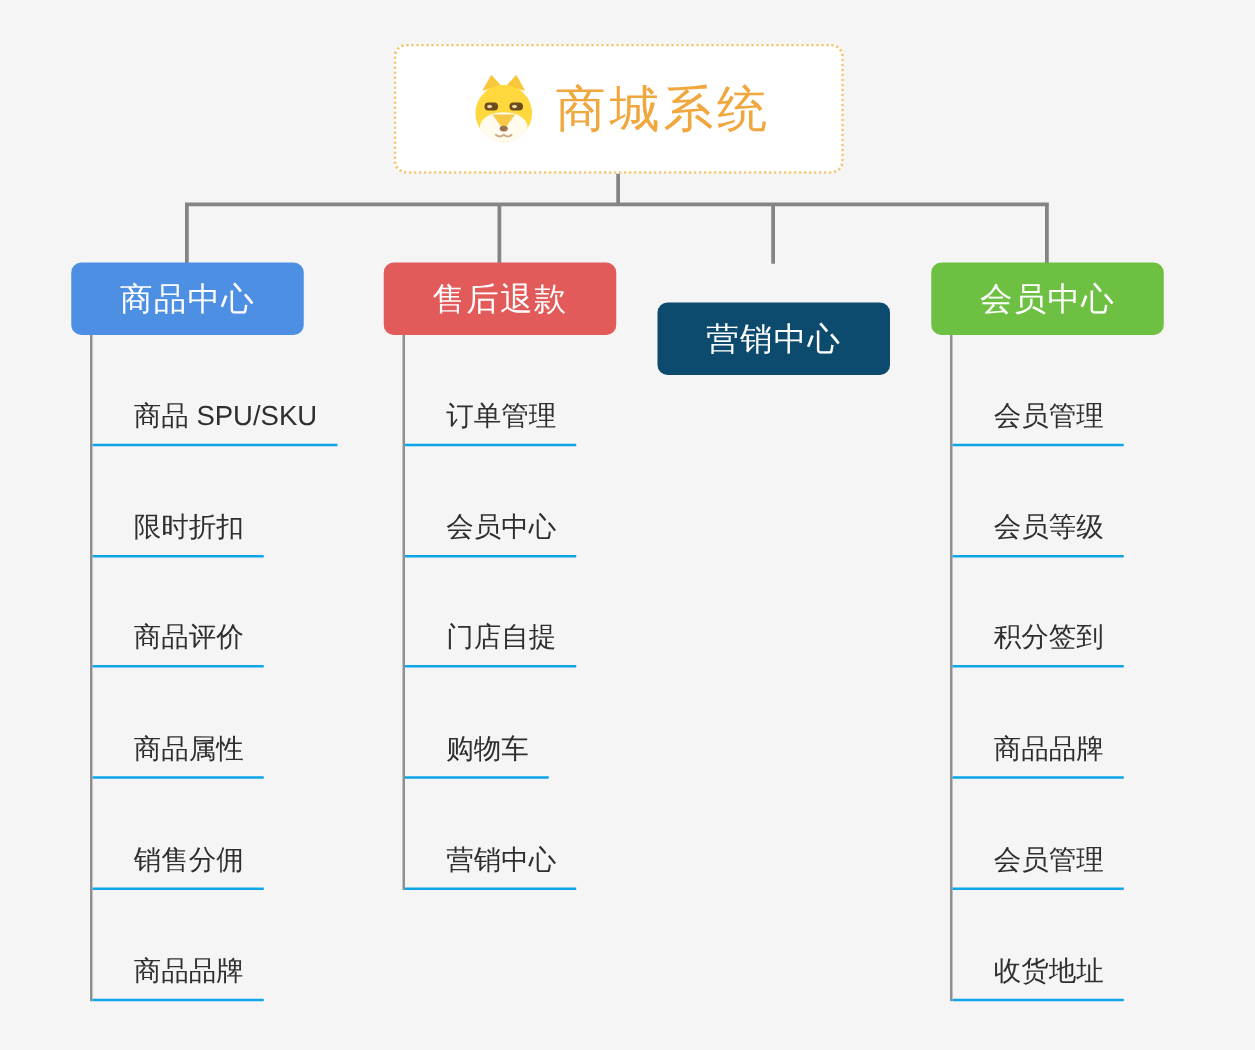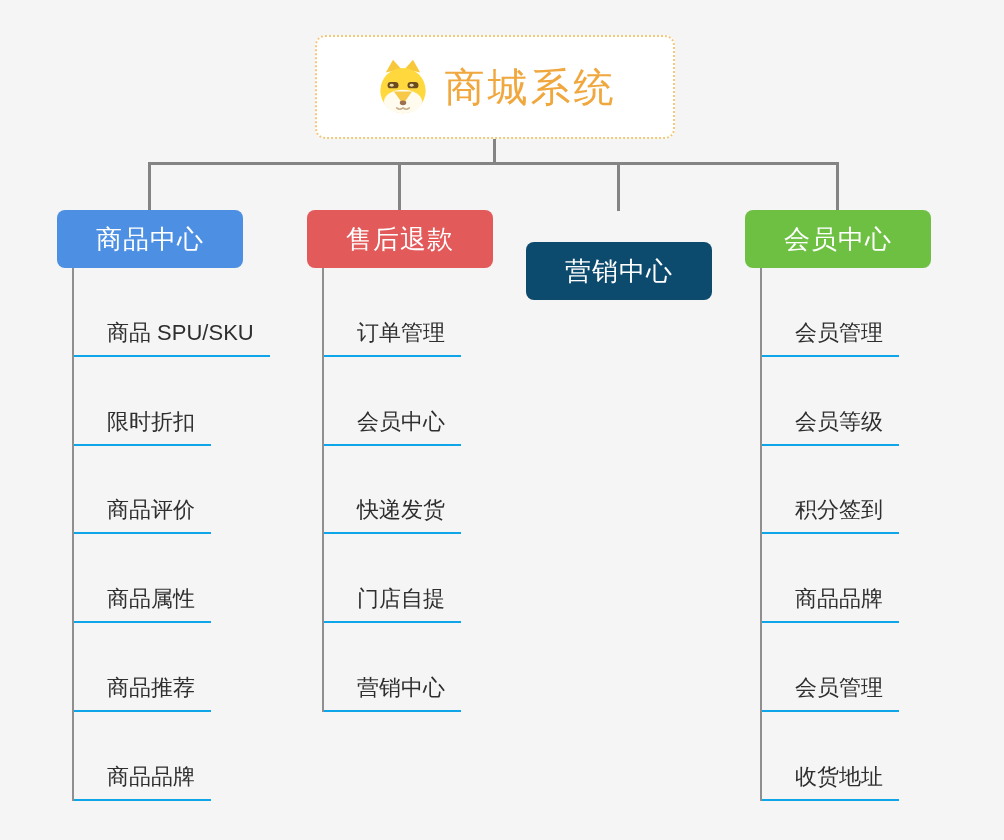--- a/index.html
+++ b/index.html
@@ -81,43 +81,43 @@
           <div class="branch-item">
             <span class="item-label">限时折扣</span>
           </div>
           <div class="branch-item">
             <span class="item-label">商品评价</span>
           </div>
           <div class="branch-item">
             <span class="item-label">商品属性</span>
           </div>
           <div class="branch-item">
-            <span class="item-label">商品推荐</span>
+            <span class="item-label">销售分佣</span>
           </div>
           <div class="branch-item">
             <span class="item-label">商品品牌</span>
           </div>
         </div>
   </div>
       <div class="branch branch-1">
     <div class="branch-box" style="background: rgb(226, 90, 90);">
       <span class="branch-label">售后退款</span>
     </div>
     <div class="branch-items">
           <div class="branch-item">
             <span class="item-label">订单管理</span>
           </div>
           <div class="branch-item">
             <span class="item-label">会员中心</span>
           </div>
           <div class="branch-item">
-            <span class="item-label">快递发货</span>
+            <span class="item-label">门店自提</span>
           </div>
           <div class="branch-item">
-            <span class="item-label">门店自提</span>
+            <span class="item-label">购物车</span>
           </div>
           <div class="branch-item">
             <span class="item-label">营销中心</span>
           </div>
         </div>
   </div>
       <div class="branch branch-2">
     <div class="branch-box" style="background: #0c4a6e; margin-top: 32px;">
       <span class="branch-label">营销中心</span>
     </div>

